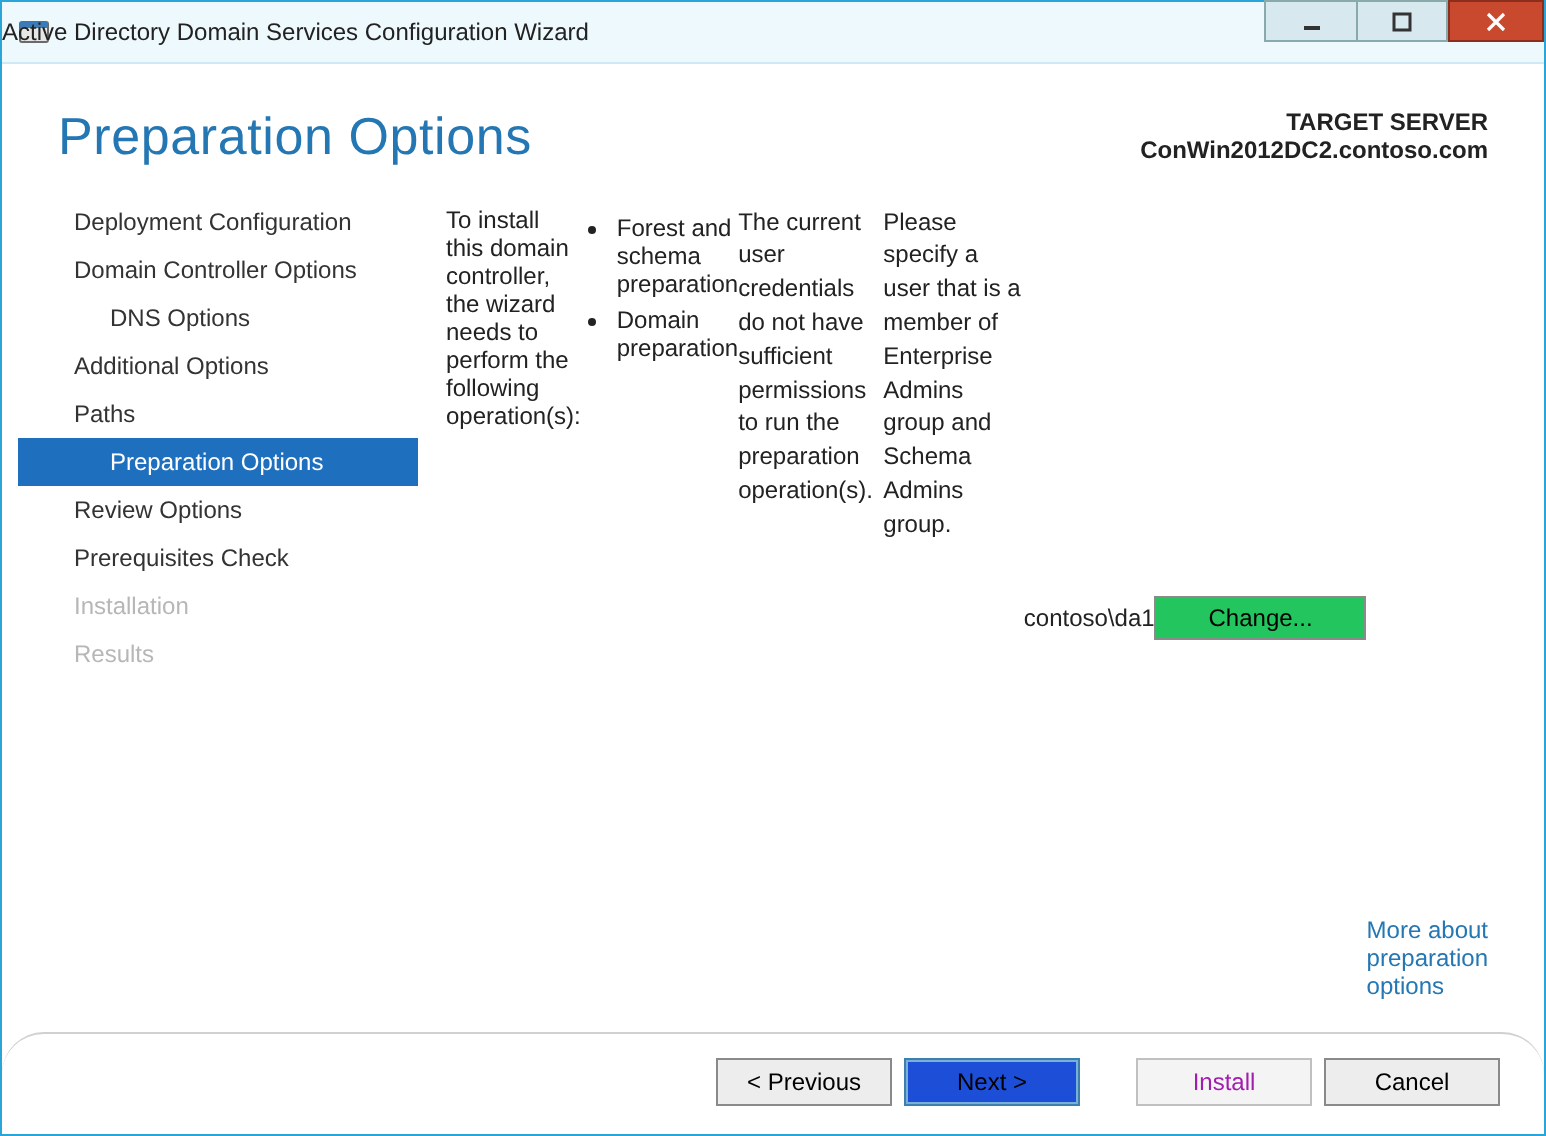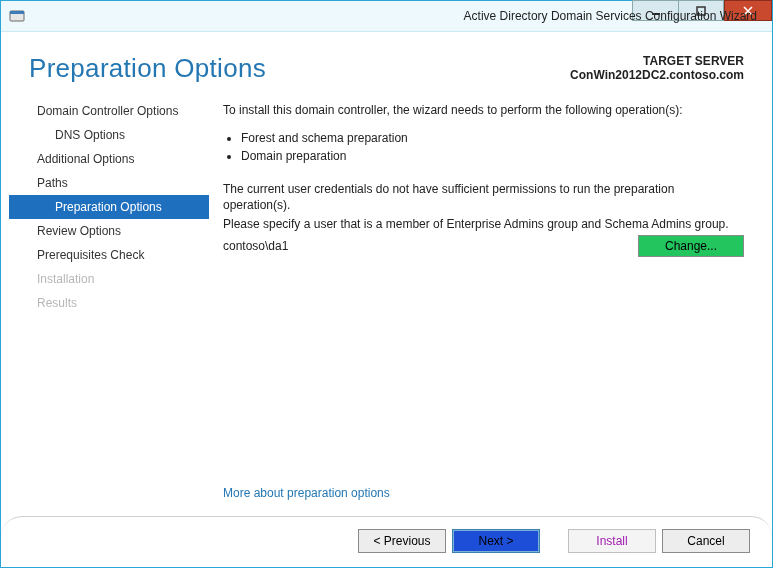--- a/index.html
+++ b/index.html
@@ -30,21 +30,21 @@
   }
   .title-icon {
     width: 16px; height: 16px;
     margin: 0 6px 0 8px;
     display: flex;
     align-items: center;
     justify-content: center;
   }
   .title-text {
     flex: 1;
-    text-align: right;
+    text-align: left;
     font-size: 12px;
     color: #222;
     position: absolute;
     left: 0; right: 15px;
     pointer-events: none;
   }
   .title-buttons {
     margin-left: auto;
     display: flex;
     height: 100%;
@@ -128,21 +128,21 @@
     color: #fff;
   }
   .sb-item.disabled {
     color: #b7b7b7;
   }
 
   .content {
     flex: 1;
     padding: 10px 0 0 14px;
     display: flex;
-    flex-direction: column;
+    flex-direction: row;
     font-size: 12px;
     color: #222;
   }
   .intro { margin-bottom: 10px; }
   ul.bullets {
     margin: 0 0 14px 4px;
     padding: 0 0 0 14px;
   }
   ul.bullets li { margin: 4px 0; }
   .warn { margin-bottom: 2px; line-height: 1.4; }
@@ -237,20 +237,21 @@
       <h1 class="page-title">Preparation Options</h1>
       <div class="target-box">
         <div class="target-label">TARGET SERVER</div>
         <div class="target-server">ConWin2012DC2.contoso.com</div>
       </div>
     </div>
 
     <div class="content-row">
 
       <div class="sidebar">
+        <div class="sb-item">Deployment Configuration</div>
         <div class="sb-item">Domain Controller Options</div>
         <div class="sb-item sub">DNS Options</div>
         <div class="sb-item">Additional Options</div>
         <div class="sb-item">Paths</div>
         <div class="sb-item sub selected">Preparation Options</div>
         <div class="sb-item">Review Options</div>
         <div class="sb-item">Prerequisites Check</div>
         <div class="sb-item disabled">Installation</div>
         <div class="sb-item disabled">Results</div>
       </div>

